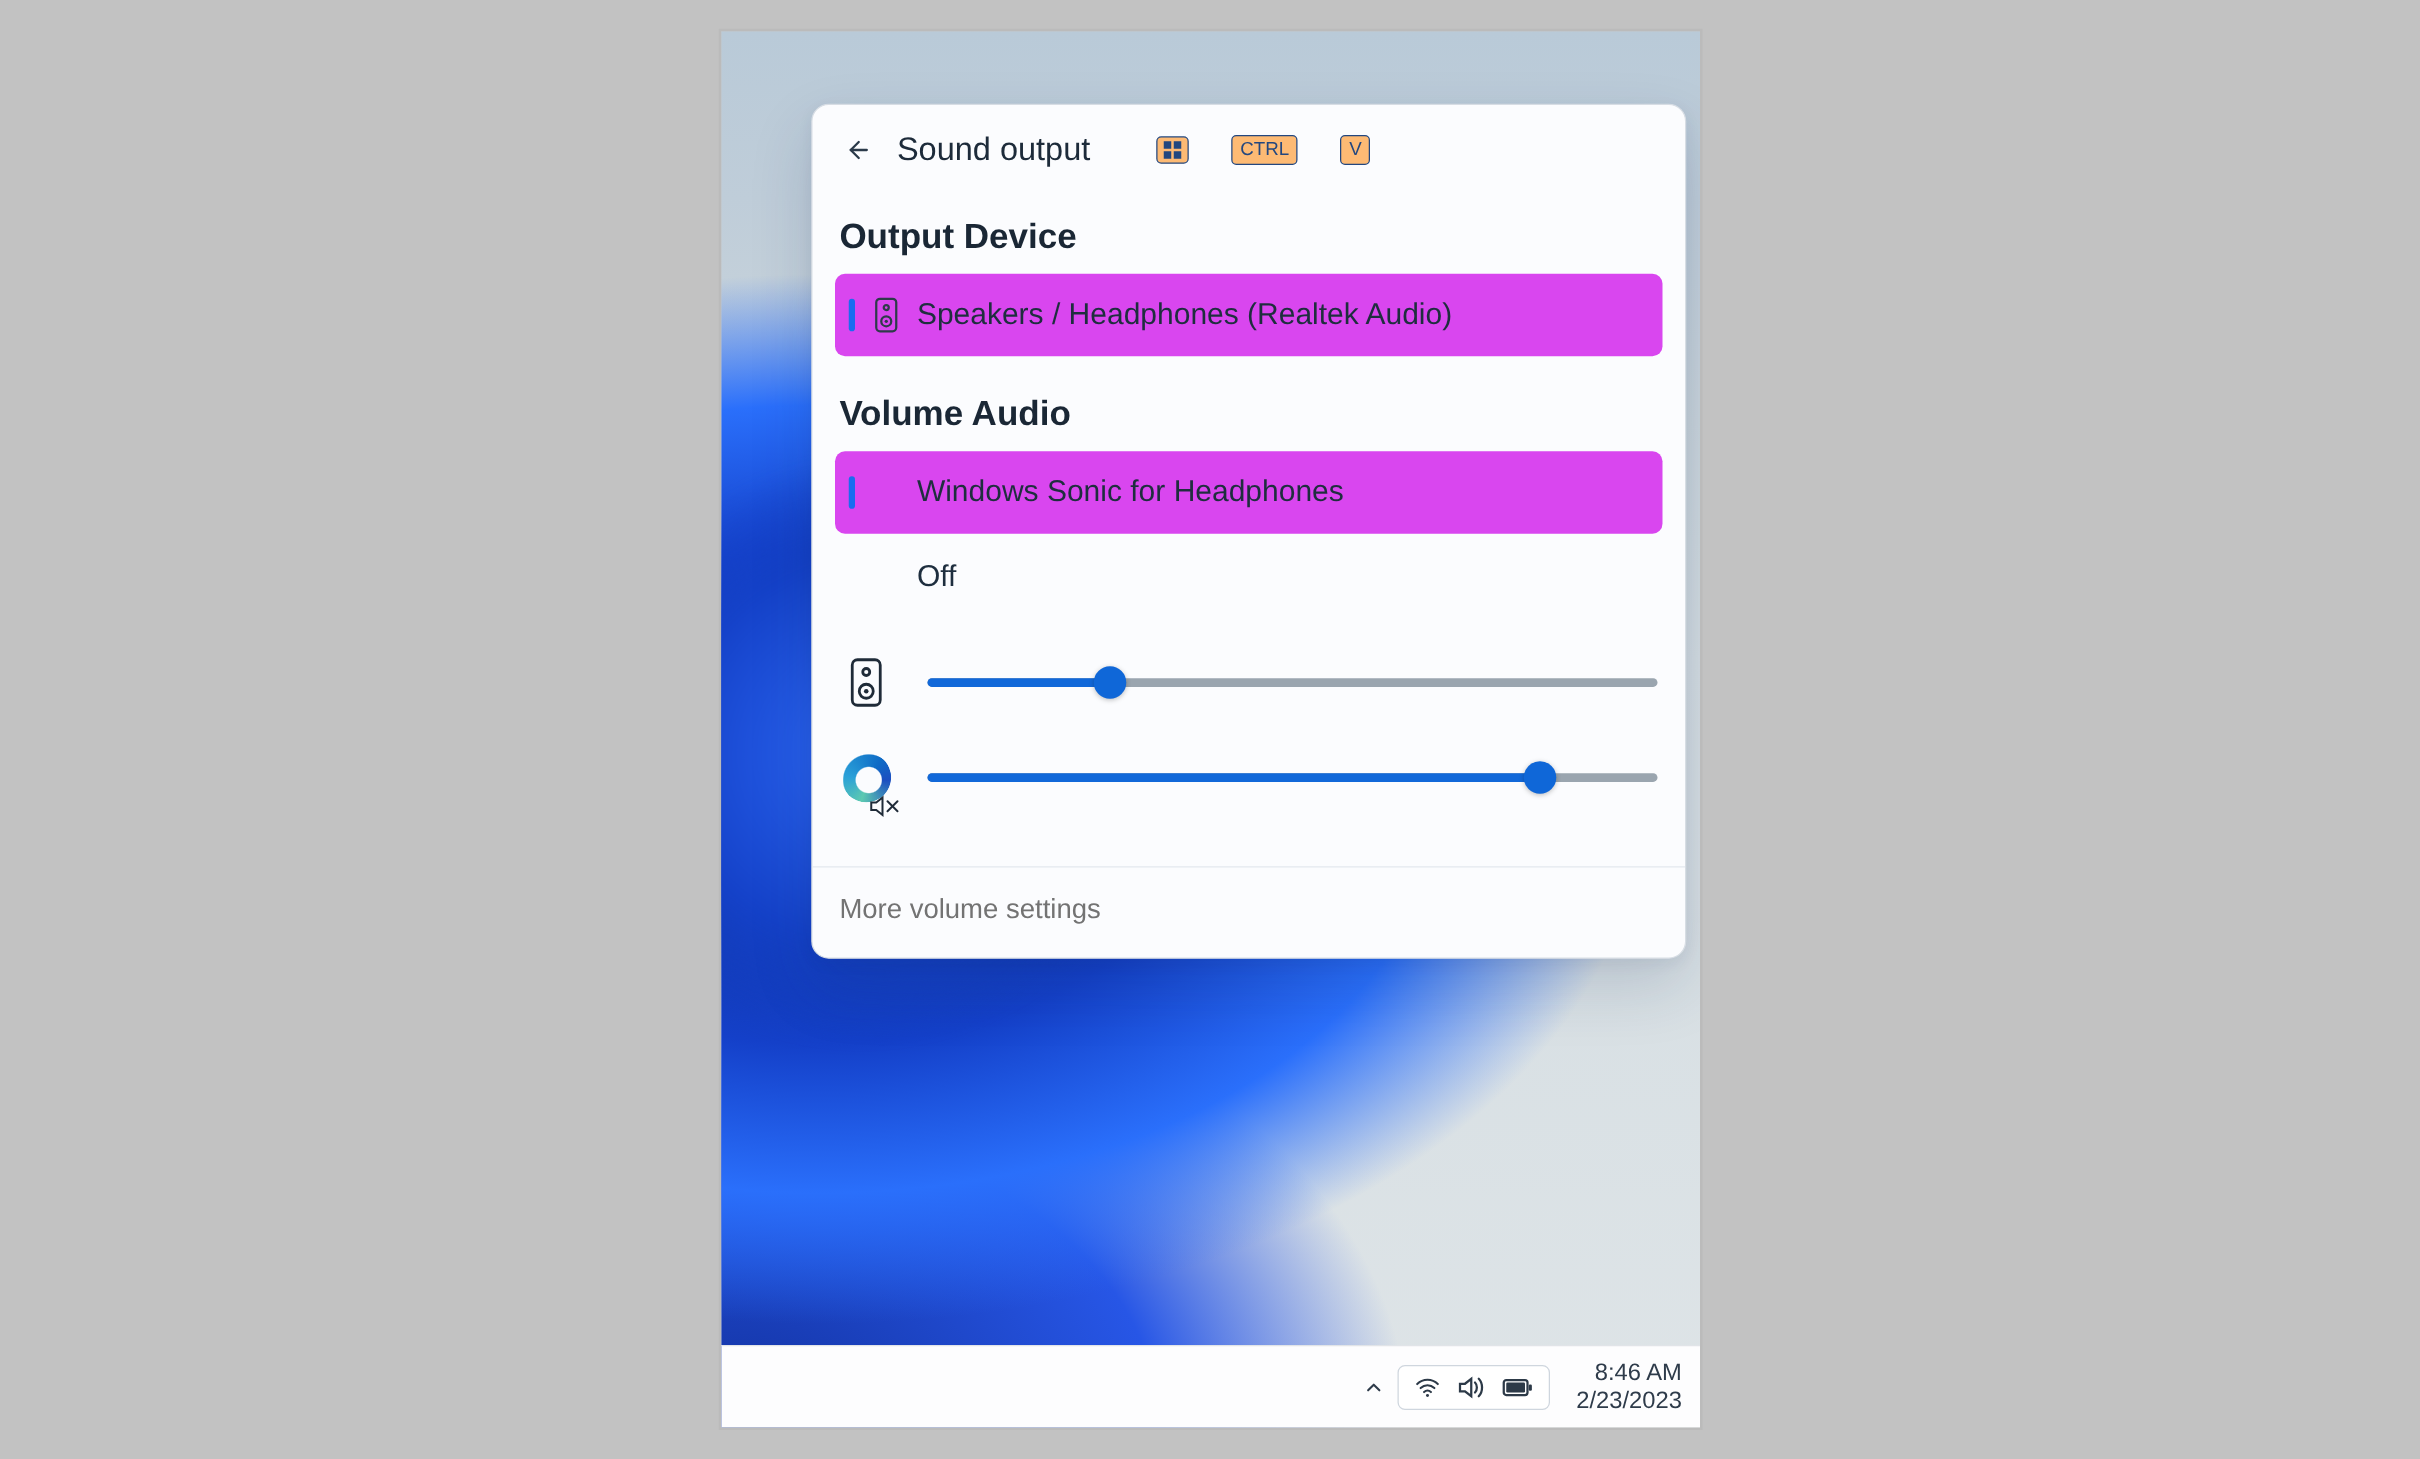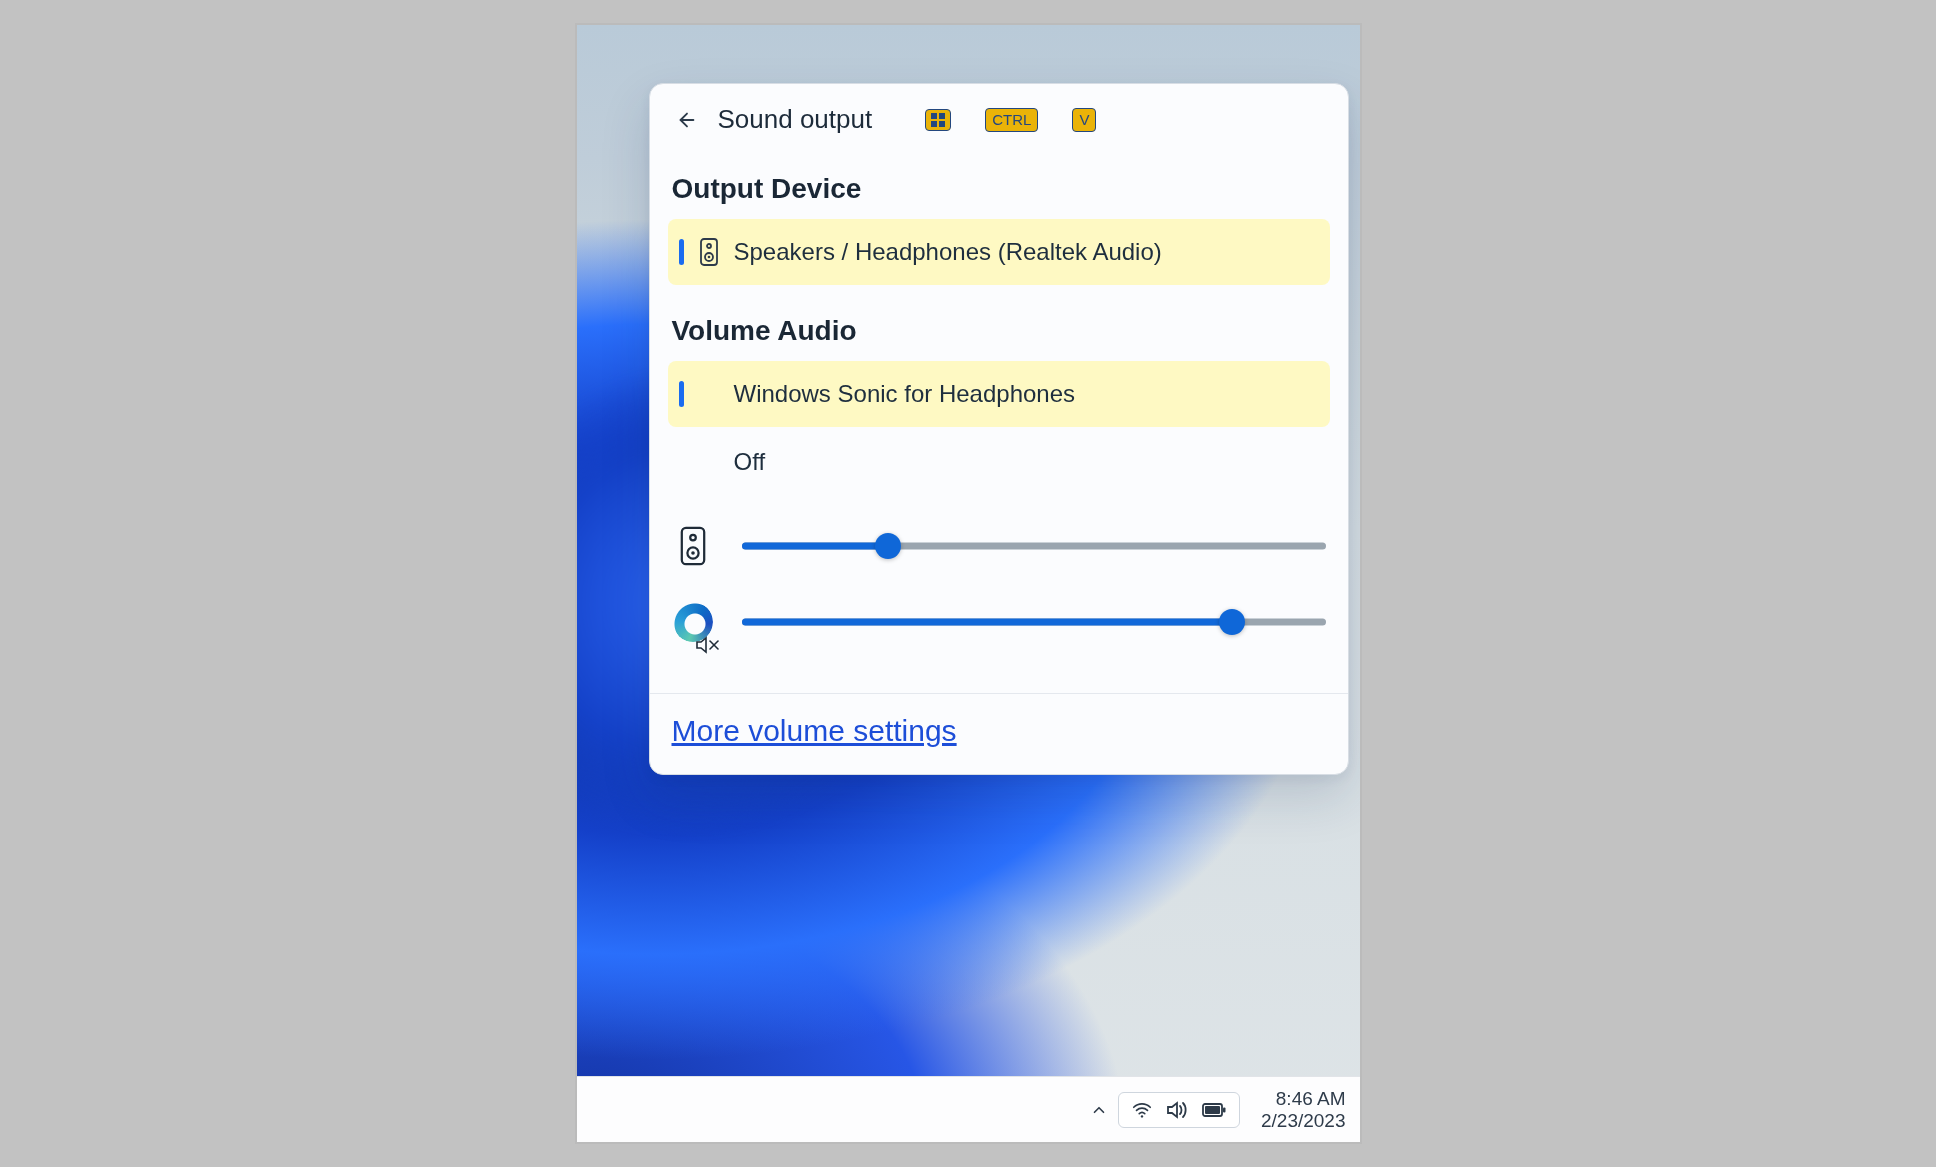--- a/index.html
+++ b/index.html
@@ -70,21 +70,21 @@
   .title-row {
     display:flex; align-items:center; gap:25px;
   }
   .title-text {
     font-size: 26px;
     color:#1d2b3a;
   }
   .badge-row { display:flex; align-items:center; gap:6px; }
   .key-badge {
     border:1.5px solid #23477f;
-    background:#eab308;
+    background:#fdba74;
     color:#23477f;
     font-size:15px;
     padding:1px 6px;
     border-radius:4px;
     line-height:20px;
     display:inline-flex; align-items:center; justify-content:center;margin-left:28px;
   }
   .key-badge.icon-only { padding:2px 4px; }
 
   .section-title {
@@ -99,21 +99,21 @@
     display:flex;
     align-items:center;
     gap:14px;
     height:66px;
     border-radius:8px;
     padding: 0 14px;
     cursor:pointer;
     color:#1e2e3e;
     font-size:24px;
   }
-  .option-item.selected { background:#fef9c3; }
+  .option-item.selected { background:#d946ef; }
   .option-item .select-indicator {
     width:5px; height:26px;
     border-radius:3px;
     background:transparent;
     margin-left:-3px;
   }
   .option-item.selected .select-indicator { background:#1a6cf0; }
   .option-item .icon-slot {
     width:22px; height:30px;
     display:flex; align-items:center; justify-content:center;
@@ -183,24 +183,23 @@
     display:flex; align-items:center; justify-content:center;
     color:#1f2b38;
   }
 
   .flyout-footer {
     border-top:1px solid #e4e8ee;
     margin: 12px -18px 0 -18px;
     padding: 20px 22px 26px 22px;
   }
   .footer-link {
-    color:#1d4ed8;
-    font-size:30px;
-    cursor:pointer;
-    text-decoration:underline;
+    color:#737373;
+    font-size:22px;
+    cursor:pointer;
   }
 
   
   .taskbar {
     position:absolute;
     left:0; right:0; bottom:0;
     height:66px;
     background:#fdfdfe;
     border-top:1px solid #e1e4e8;
     display:flex;

